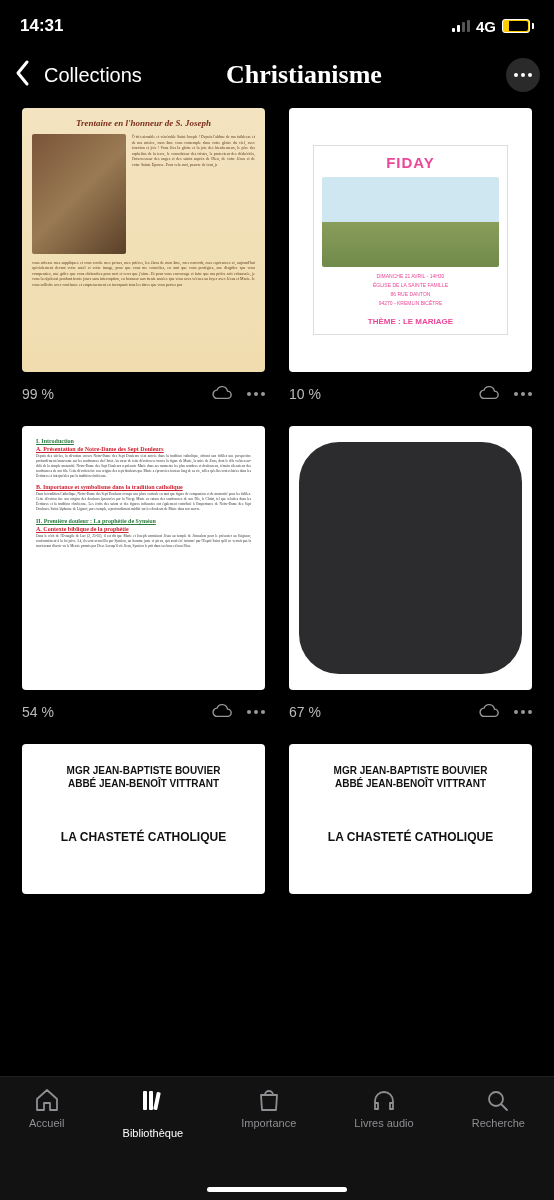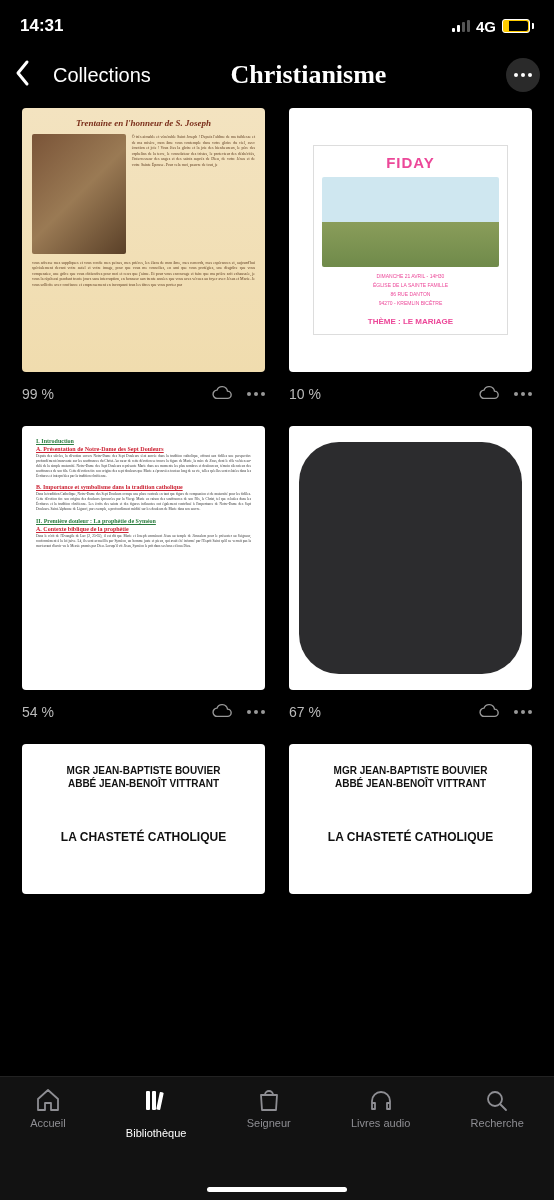--- a/index.html
+++ b/index.html
@@ -12,21 +12,21 @@
   .signal { display: flex; align-items: flex-end; gap: 2px; height: 12px; }
   .signal span { width: 3px; background: #fff; border-radius: 1px; }
   .signal span.dim { background: #555; }
   .net-label { font-size: 15px; font-weight: 600; }
   .battery-wrap { display: flex; align-items: center; gap: 2px; }
   .battery-body { width: 28px; height: 14px; border: 1px solid #fff; border-radius: 3px; position: relative; background: #000; display: flex; align-items: center; justify-content: center; }
   .battery-txt { position: relative; font-size: 10px; font-weight: 700; color: #000; z-index: 2; mix-blend-mode: normal; }
   .battery-tip { width: 2px; height: 6px; background: #fff; border-radius: 0 1px 1px 0; }
 
   
-  .header { display: flex; align-items: center; padding: 10px 14px 16px; gap: 21px; }
+  .header { display: flex; align-items: center; padding: 10px 14px 16px; gap: 12px; }
   .back-chevron svg { width: 18px; height: 28px; }
   .back-label { font-size: 20px; font-weight: 400; }
   .header-title { flex: 1; text-align: center; font-size: 26px; font-weight: 700; font-family: Georgia, 'Times New Roman', serif; margin-left: -40px; }
   .more-btn { width: 34px; height: 34px; border-radius: 50%; background: #2a2a2a; display: flex; align-items: center; justify-content: center; }
   .dots { display: flex; gap: 3px; }
   .dots span { width: 4px; height: 4px; background: #fff; border-radius: 50%; }
 
   
   .grid { display: grid; grid-template-columns: 1fr 1fr; gap: 20px 24px; padding: 0 22px; }
   .book-item { display: flex; flex-direction: column; }
@@ -251,21 +251,21 @@
           <rect x="10" y="4" width="4" height="19" rx="1"></rect>
           <rect x="16" y="5" width="4" height="18" rx="1" transform="rotate(12 18 14)"></rect>
         </g>
       </svg>
     <div class="tab-label">Bibliothèque</div>
   </div>
   <div class="tab">
     <svg viewBox="0 0 28 26">
         <path d="M6 8 H22 L21 23 H7 Z M10 8 a4 4 0 0 1 8 0" fill="none" stroke="#8e8e93" stroke-width="1.8" stroke-linejoin="round"></path>
       </svg>
-    <div class="tab-label">Seigneur</div>
+    <div class="tab-label">Importance</div>
   </div>
   <div class="tab">
     <svg viewBox="0 0 28 26">
         <path d="M5 16 v-2 a9 9 0 0 1 18 0 v2 M5 16 h3 v6 h-3 z M20 16 h3 v6 h-3 z" fill="none" stroke="#8e8e93" stroke-width="1.8" stroke-linejoin="round"></path>
       </svg>
     <div class="tab-label">Livres audio</div>
   </div>
   <div class="tab">
     <svg viewBox="0 0 28 26">
         <circle cx="12" cy="12" r="7" fill="none" stroke="#8e8e93" stroke-width="1.8"></circle>

